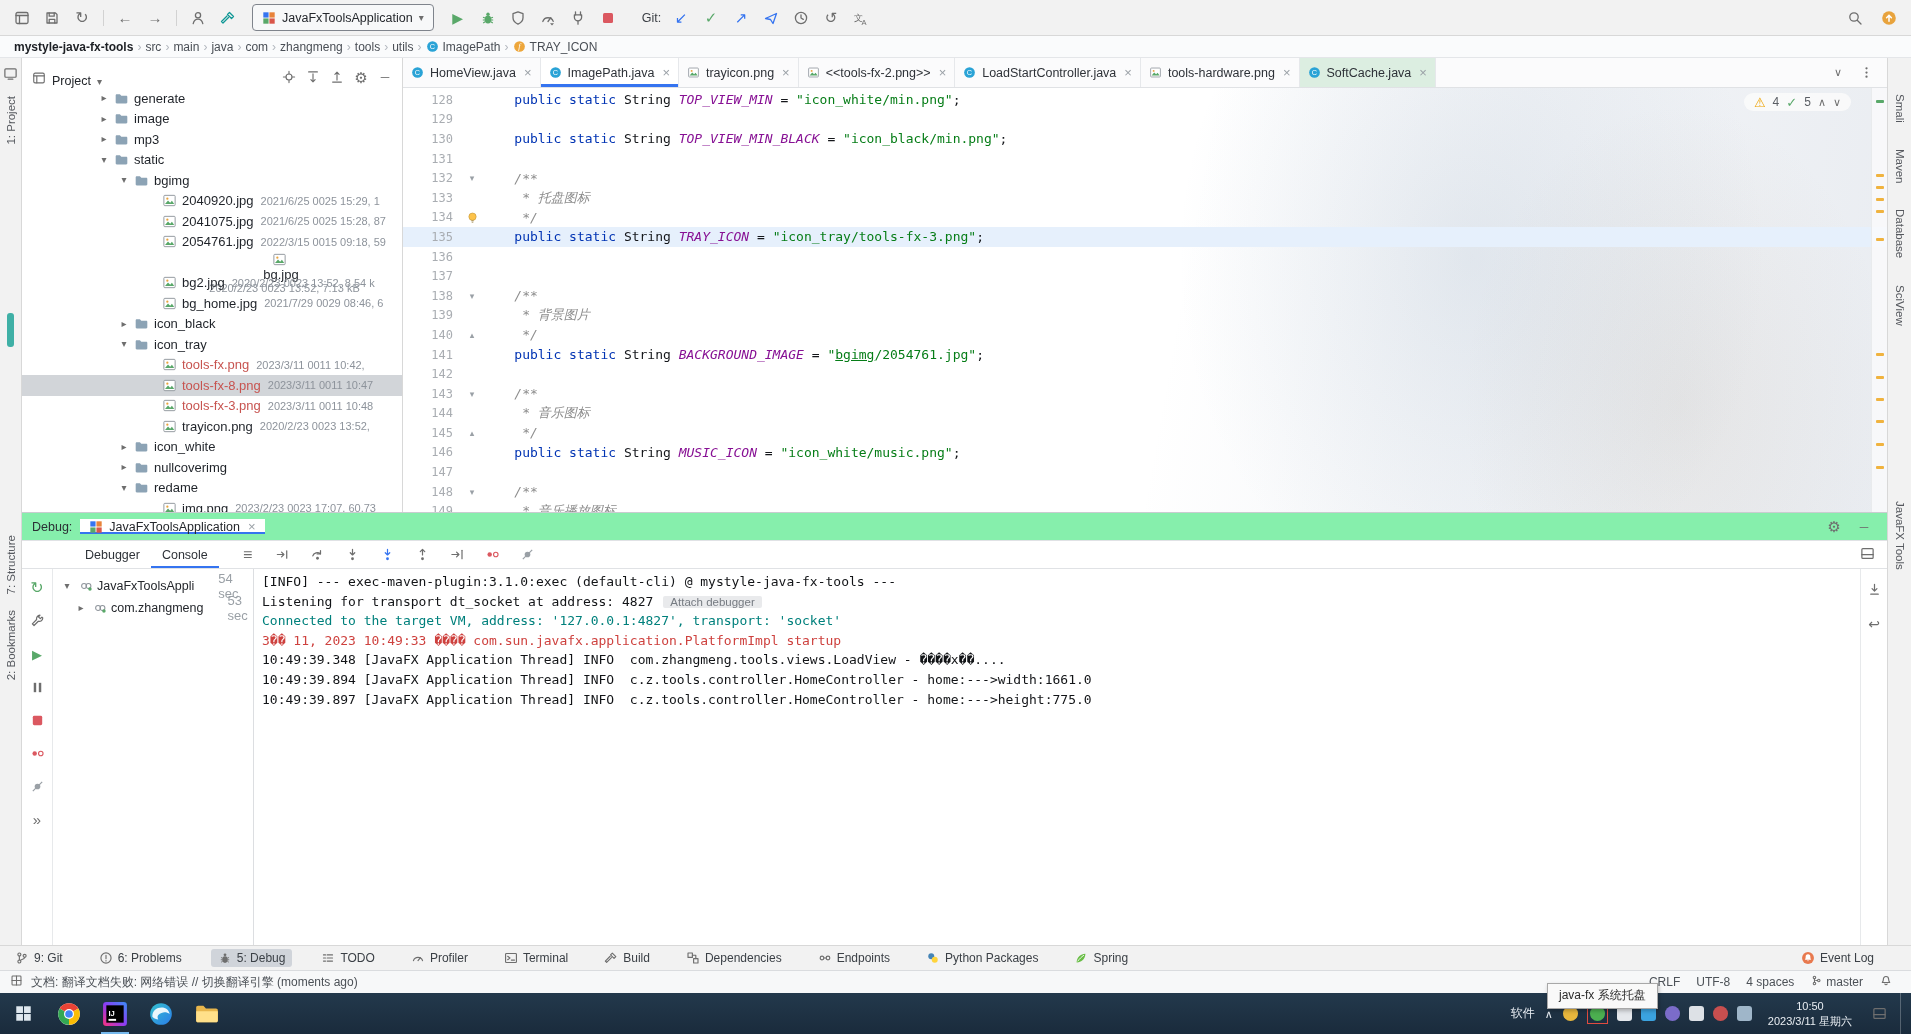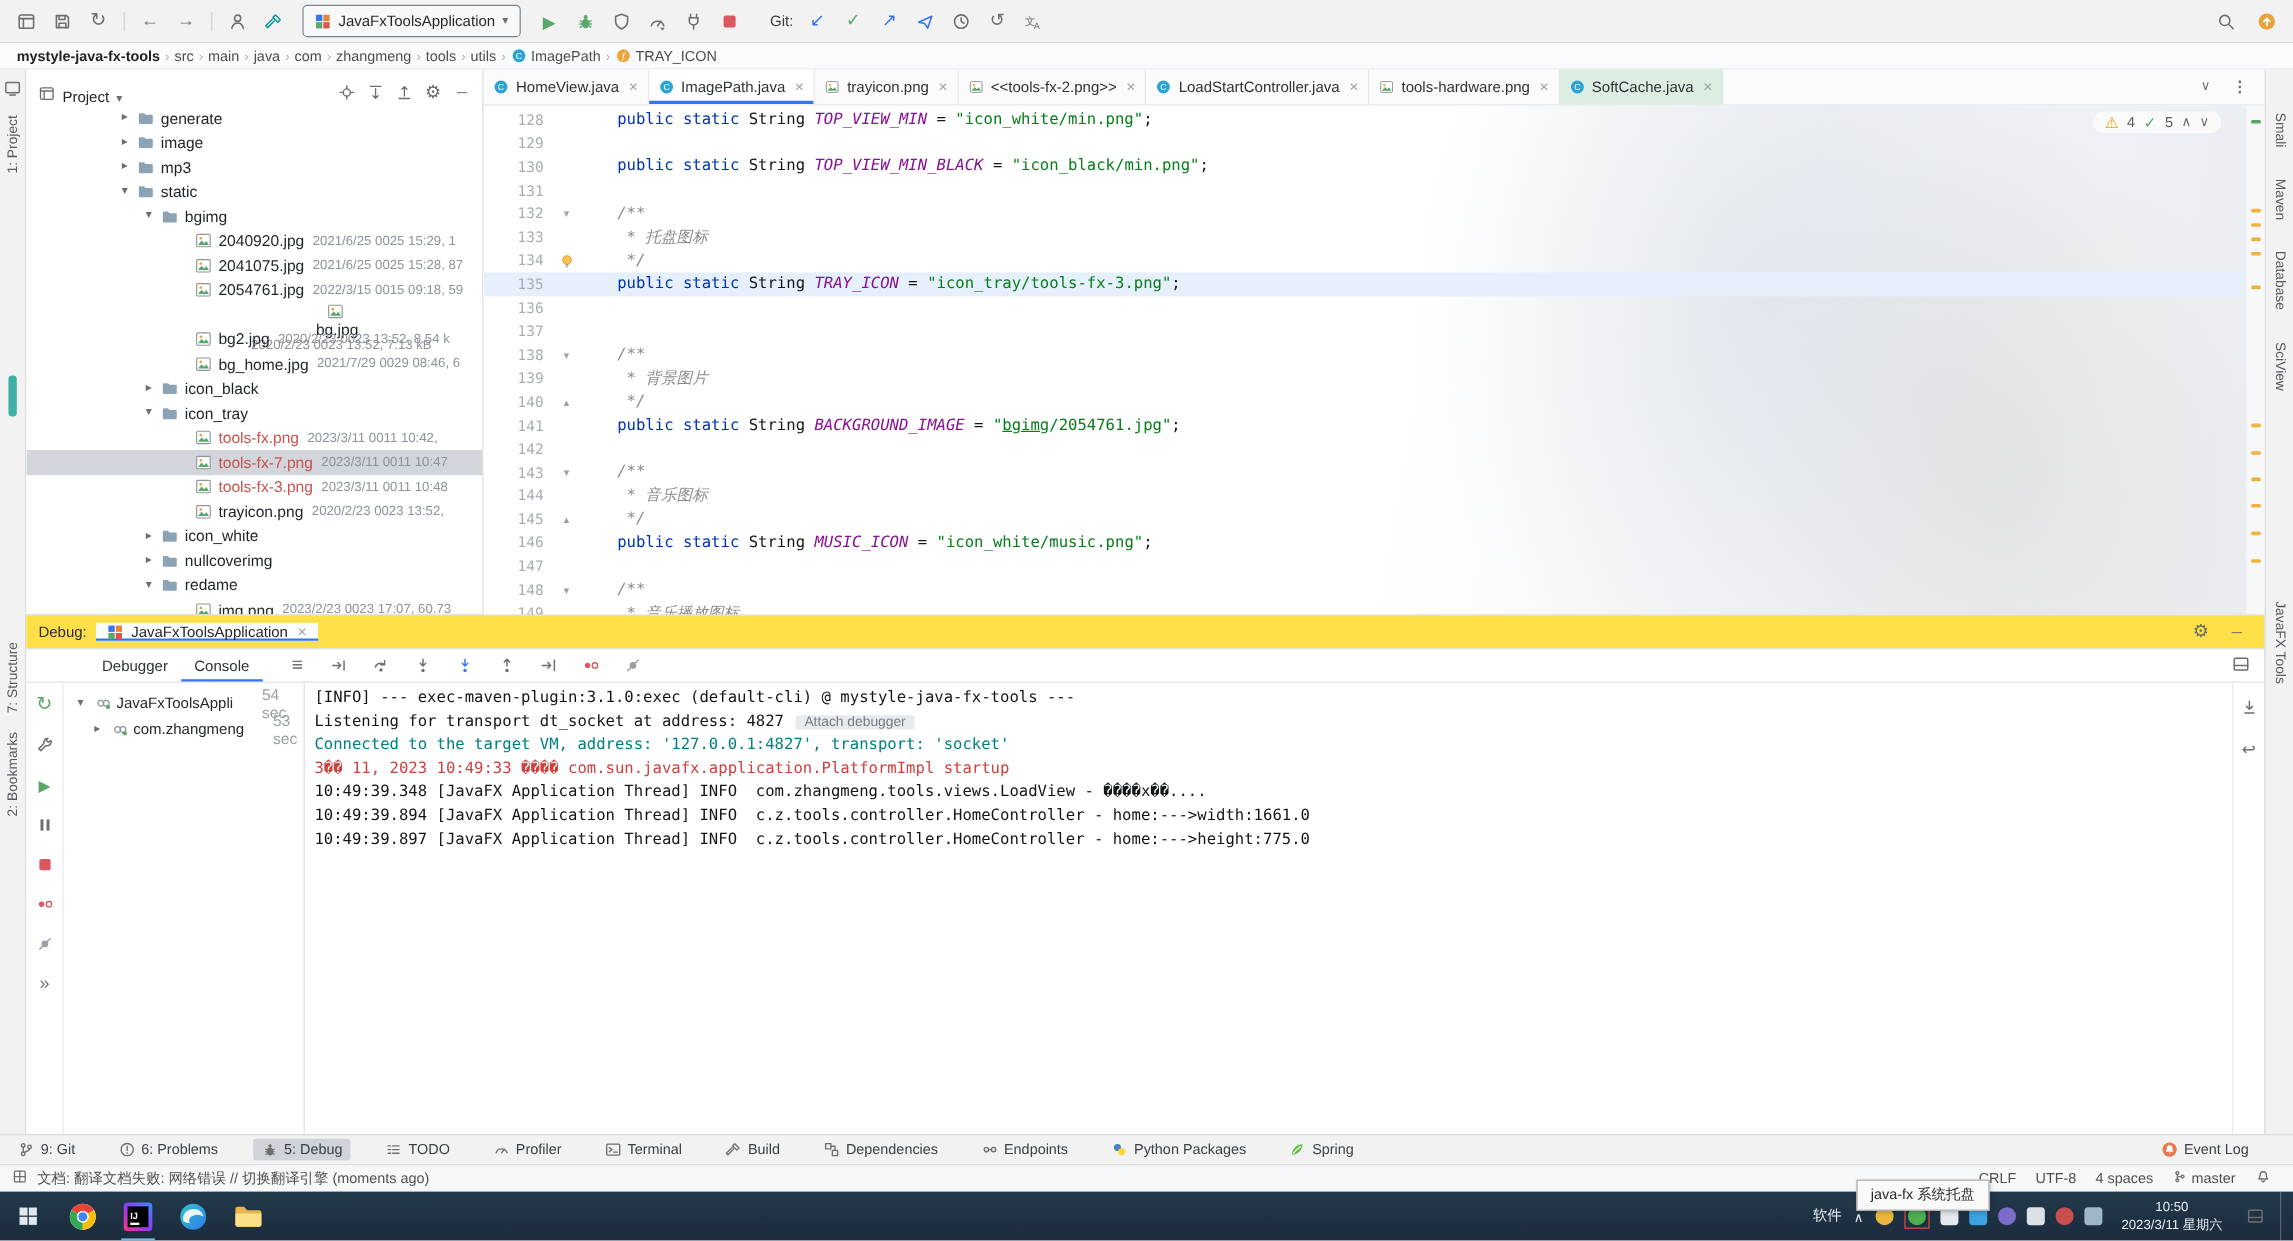--- a/index.html
+++ b/index.html
@@ -78,21 +78,21 @@
   .pln{color:#14161a}.kw{color:#0033b3}.str{color:#067d17}
   .lnk{color:#067d17;text-decoration:underline}
   .cmt{color:#8c8c8c;font-style:italic}.fld{color:#871094;font-style:italic}
   #inspect-widget{position:absolute;top:5px;right:36px;display:flex;align-items:center;gap:7px;font-size:12px;
                   color:#5a5e64;background:rgba(250,250,250,.88);border-radius:10px;padding:2px 10px}
   #error-stripe{position:absolute;top:0;right:0;bottom:0;width:15px;background:rgba(251,251,252,.78);border-left:1px solid #e9ebed}
   .emark{position:absolute;right:3px;width:8px;height:3px;border-radius:1px}
 
   
   #debug-panel{height:433px;flex:none;display:flex;flex-direction:column;border-top:1px solid #c9ccd0;background:#fff;box-sizing:border-box}
-  #debug-header{height:28px;flex:none;display:flex;align-items:center;gap:8px;padding:0 0 0 10px;background:#fde047;
+  #debug-header{height:28px;flex:none;display:flex;align-items:center;gap:8px;padding:0 0 0 10px;background:#86efac;
                 border-bottom:1px solid #e0e2e5;box-sizing:border-box}
   #debug-title{font-size:12.5px;color:#2b2f34}
   .session-tab{display:flex;align-items:center;gap:6px;height:100%;padding:0 9px;background:#fff;
                box-shadow:inset 0 -2px 0 #3574f0;font-size:12.5px}
   .dh-right{margin-left:auto;display:flex;gap:8px;padding-right:12px}
   #debug-toolbar{height:28px;flex:none;display:flex;align-items:center;border-bottom:1px solid #e0e2e5;padding-left:52px;box-sizing:border-box}
   .dtab{height:100%;display:flex;align-items:center;padding:0 11px;font-size:12.5px;color:#2e3238}
   .dtab.active{box-shadow:inset 0 -2px 0 #3574f0}
   #dt-icons{display:flex;gap:13px;margin-left:18px;align-items:center}
   .dtb-right{margin-left:auto;margin-right:12px}
@@ -578,21 +578,21 @@
               <div class="tree-row selected" style="padding-left: 138px;">
                 <span class="ticon">
                   <span class="icon">
                     <svg viewBox="0 0 16 16" width="15" height="15" xmlns="http://www.w3.org/2000/svg">
                       <rect x="2" y="2.5" width="12" height="11" rx="1" fill="#fff" stroke="#8f959c" stroke-width="1"></rect>
                       <circle cx="5.7" cy="6" r="1.2" fill="#e8a33d"></circle>
                       <path d="M3.2 11.8 6.4 8l2.3 2.3 1.9-2 2.4 3.5z" fill="#59a869"></path>
                     </svg>
                   </span>
                 </span>
-                <span class="fname unv">tools-fx-7.png</span>
+                <span class="fname unv">tools-fx-8.png</span>
                 <span class="fmeta">2023/3/11 0011 10:47</span>
               </div>
               <div class="tree-row" style="padding-left: 138px;">
                 <span class="ticon">
                   <span class="icon">
                     <svg viewBox="0 0 16 16" width="15" height="15" xmlns="http://www.w3.org/2000/svg">
                       <rect x="2" y="2.5" width="12" height="11" rx="1" fill="#fff" stroke="#8f959c" stroke-width="1"></rect>
                       <circle cx="5.7" cy="6" r="1.2" fill="#e8a33d"></circle>
                       <path d="M3.2 11.8 6.4 8l2.3 2.3 1.9-2 2.4 3.5z" fill="#59a869"></path>
                     </svg>

